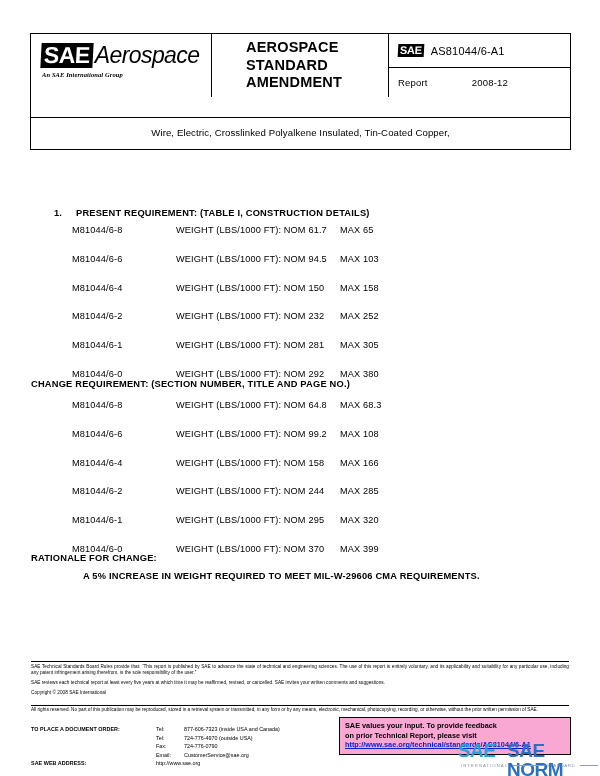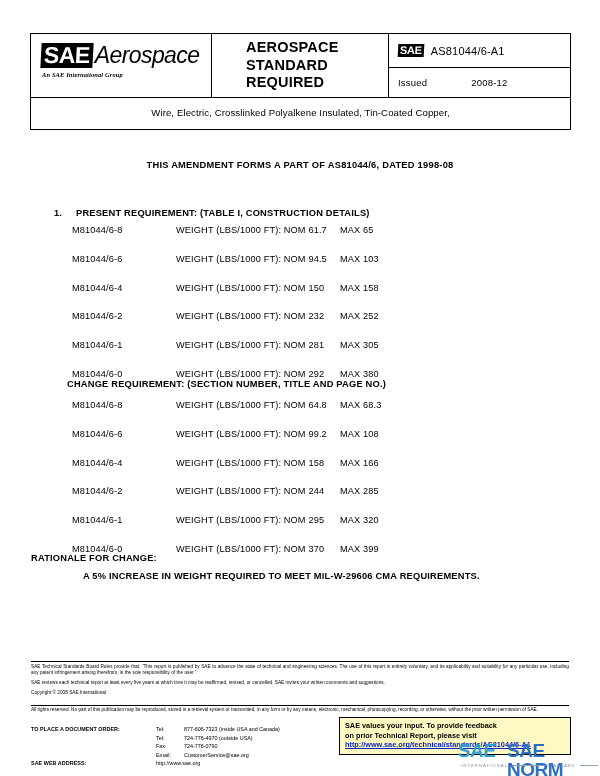--- a/index.html
+++ b/index.html
@@ -123,20 +123,21 @@
     padding-left: 9px;
     font-size: 9.5px;
   }
   .hdr-issued-label { letter-spacing: 0.2px; }
   .hdr-issued-date { margin-left: 44px; letter-spacing: 0.2px; }
 
   .header-bottom {
     border-top: 1.4px solid #000;
     padding: 8px 0 9px 0;
     text-align: center;
+    margin-top: 20px;
   }
   .header-bottom div {
     font-size: 9.6px;
     line-height: 13.5px;
     letter-spacing: 0.1px;
   }
 
   
   .amend-line {
     position: absolute;
@@ -185,21 +186,20 @@
     white-space: nowrap;
   }
 
   .sec-change {
     position: absolute;
     left: 31px;
     top: 379px;
     font-size: 9.3px;
     font-weight: bold;
     letter-spacing: 0.2px;
-    margin-left: 36px;
   }
   .sec-rationale {
     position: absolute;
     left: 31px;
     top: 553px;
     font-size: 9.3px;
     font-weight: bold;
     letter-spacing: 0.2px;
   }
   .rationale-text {
@@ -272,21 +272,21 @@
     display: flex;
   }
 
   .feedback-box {
     position: absolute;
     left: 339px;
     top: 717px;
     width: 232px;
     box-sizing: border-box;
     border: 1.6px solid #000;
-    background: #fef9c3;
+    background: #f9a8d4;
     padding: 3px 5px 4px 5px;
   }
   .feedback-box div {
     font-size: 7.3px;
     line-height: 9.6px;
     font-weight: bold;
   }
   .feedback-link {
     color: #0b24c8;
     text-decoration: underline;
@@ -362,41 +362,40 @@
         <div class="sae-logo-wrap">
           <span class="sae-badge">SAE</span>
           <span class="sae-word">Aerospace</span>
         </div>
         <div class="sae-tagline">An SAE International Group</div>
       </div>
 
       <div class="hdr-title-cell">
         <div>AEROSPACE</div>
         <div>STANDARD</div>
-        <div>REQUIRED</div>
+        <div>AMENDMENT</div>
       </div>
 
       <div class="hdr-id-cell">
         <div class="hdr-id-top">
           <span class="sae-badge-sm">SAE</span>
           <span class="hdr-docnum">AS81044/6-A1</span>
         </div>
         <div class="hdr-id-bot">
-          <span class="hdr-issued-label">Issued</span>
+          <span class="hdr-issued-label">Report</span>
           <span class="hdr-issued-date">2008-12</span>
         </div>
       </div>
     </div>
 
     <div class="header-bottom">
       <div>Wire, Electric, Crosslinked Polyalkene Insulated, Tin-Coated Copper,</div>
     </div>
   </div>
 
-  <div class="amend-line">THIS AMENDMENT FORMS A PART OF AS81044/6, DATED 1998-08</div>
 
   <div class="sec-present">
     <span class="num">1.</span><span>PRESENT REQUIREMENT: (TABLE I, CONSTRUCTION DETAILS)</span>
   </div>
 
   <div class="rows-present">
       <div class="data-row">
         <span class="code">M81044/6-8</span>
         <span class="spec">WEIGHT (LBS/1000 FT): NOM 61.7</span>
         <span class="maxv">MAX 65</span>

